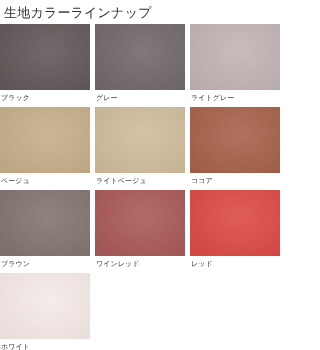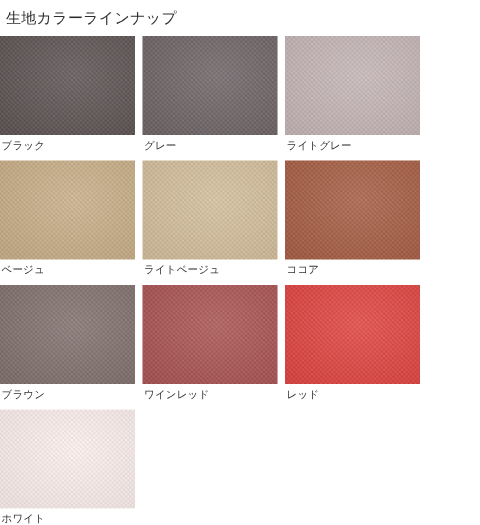--- a/index.html
+++ b/index.html
@@ -15,21 +15,21 @@
     color: #3a3a3a;
     -webkit-font-smoothing: antialiased;
   }
   #page {
     position: relative;
     width: 280px;
     height: 350px;
     box-sizing: border-box;
   }
   .page-title {
-    font-size: 10px;
+    font-size: 13px;
     line-height: 13px;
     color: #2e2e2e;
     padding: 6px 0 0 4px;
     letter-spacing: 0.2px;
     white-space: nowrap;
   }
   .swatch-grid {
     display: flex;
     flex-wrap: wrap;
     width: 280px;

